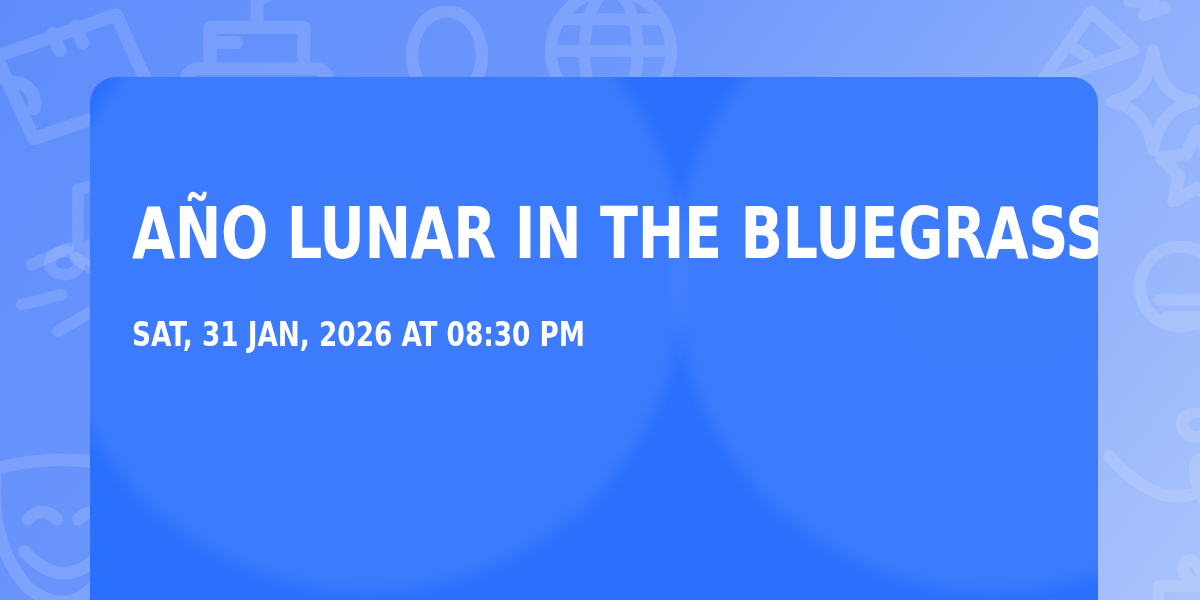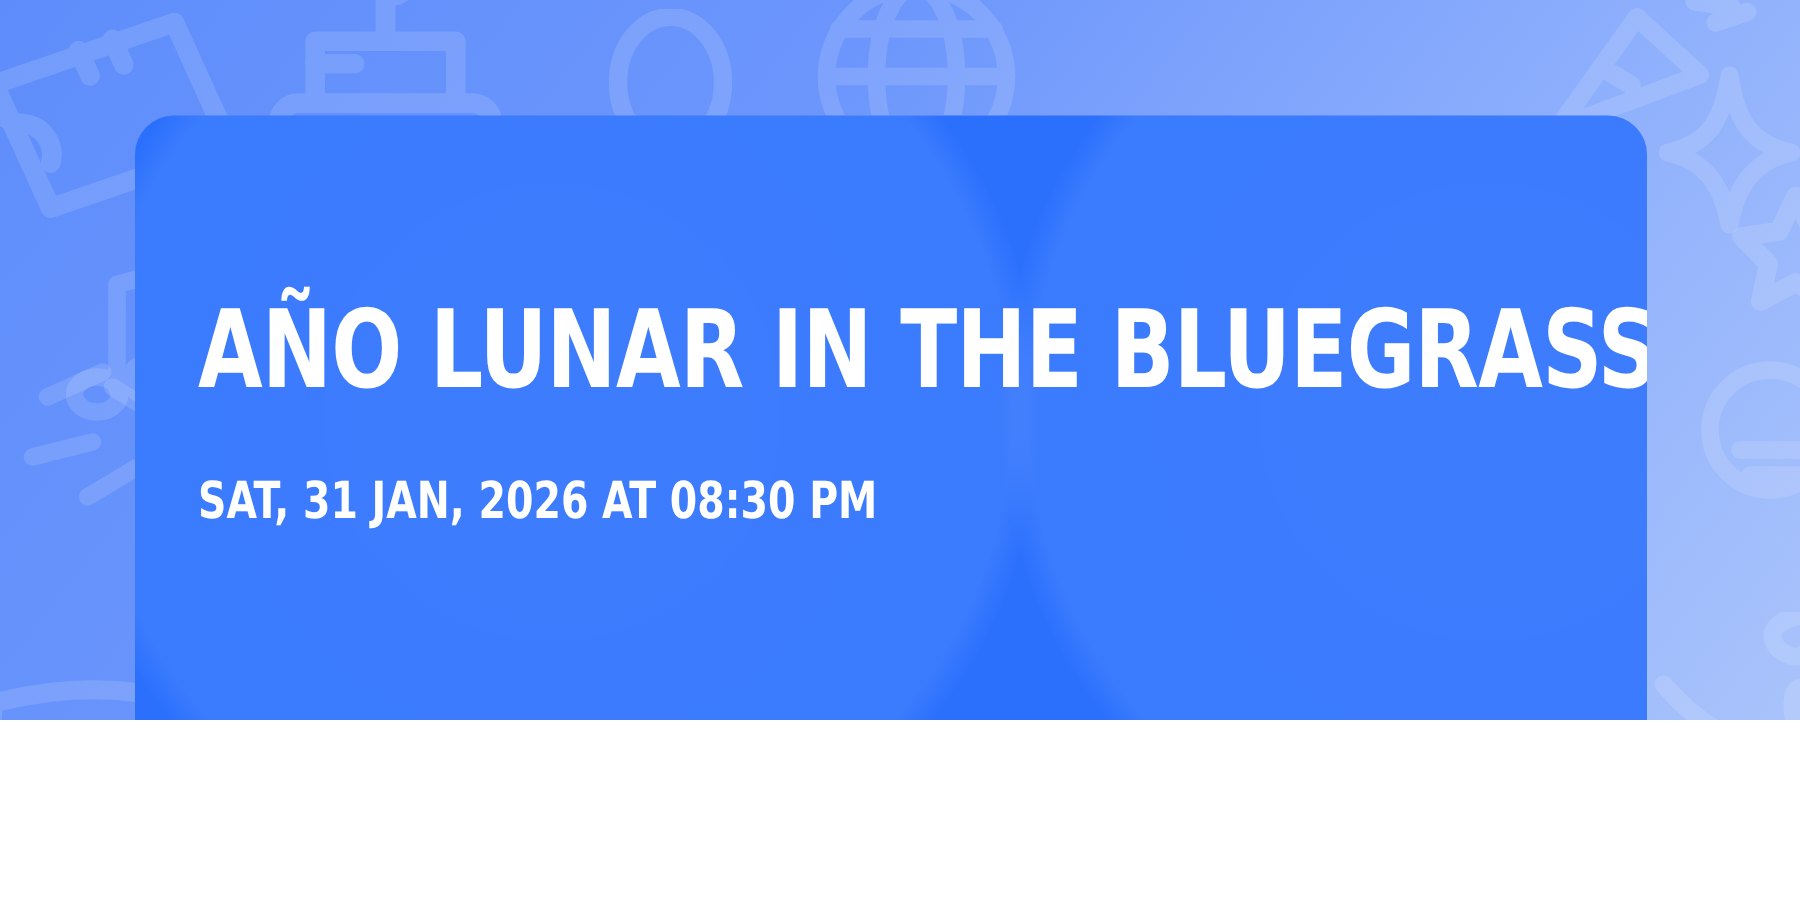--- a/index.html
+++ b/index.html
@@ -5,21 +5,21 @@
   * { margin:0; padding:0; box-sizing:border-box; }
 
   html, body {
     width:1200px; height:600px;
     overflow:hidden;
     font-family:"Liberation Sans", sans-serif;
   }
 
   #event-banner {
     position:relative;
-    width:1200px; height:480px;
+    width:1200px; height:600px;
     background:linear-gradient(128deg, #5e8dfb 0%, #6c96fc 38%, #8fb0fc 72%, #a9c3fb 100%);
     overflow:hidden;
   }
 
   
   #pattern-layer {
     position:absolute; inset:0;
     pointer-events:none;
   }
   #pattern-layer svg {

